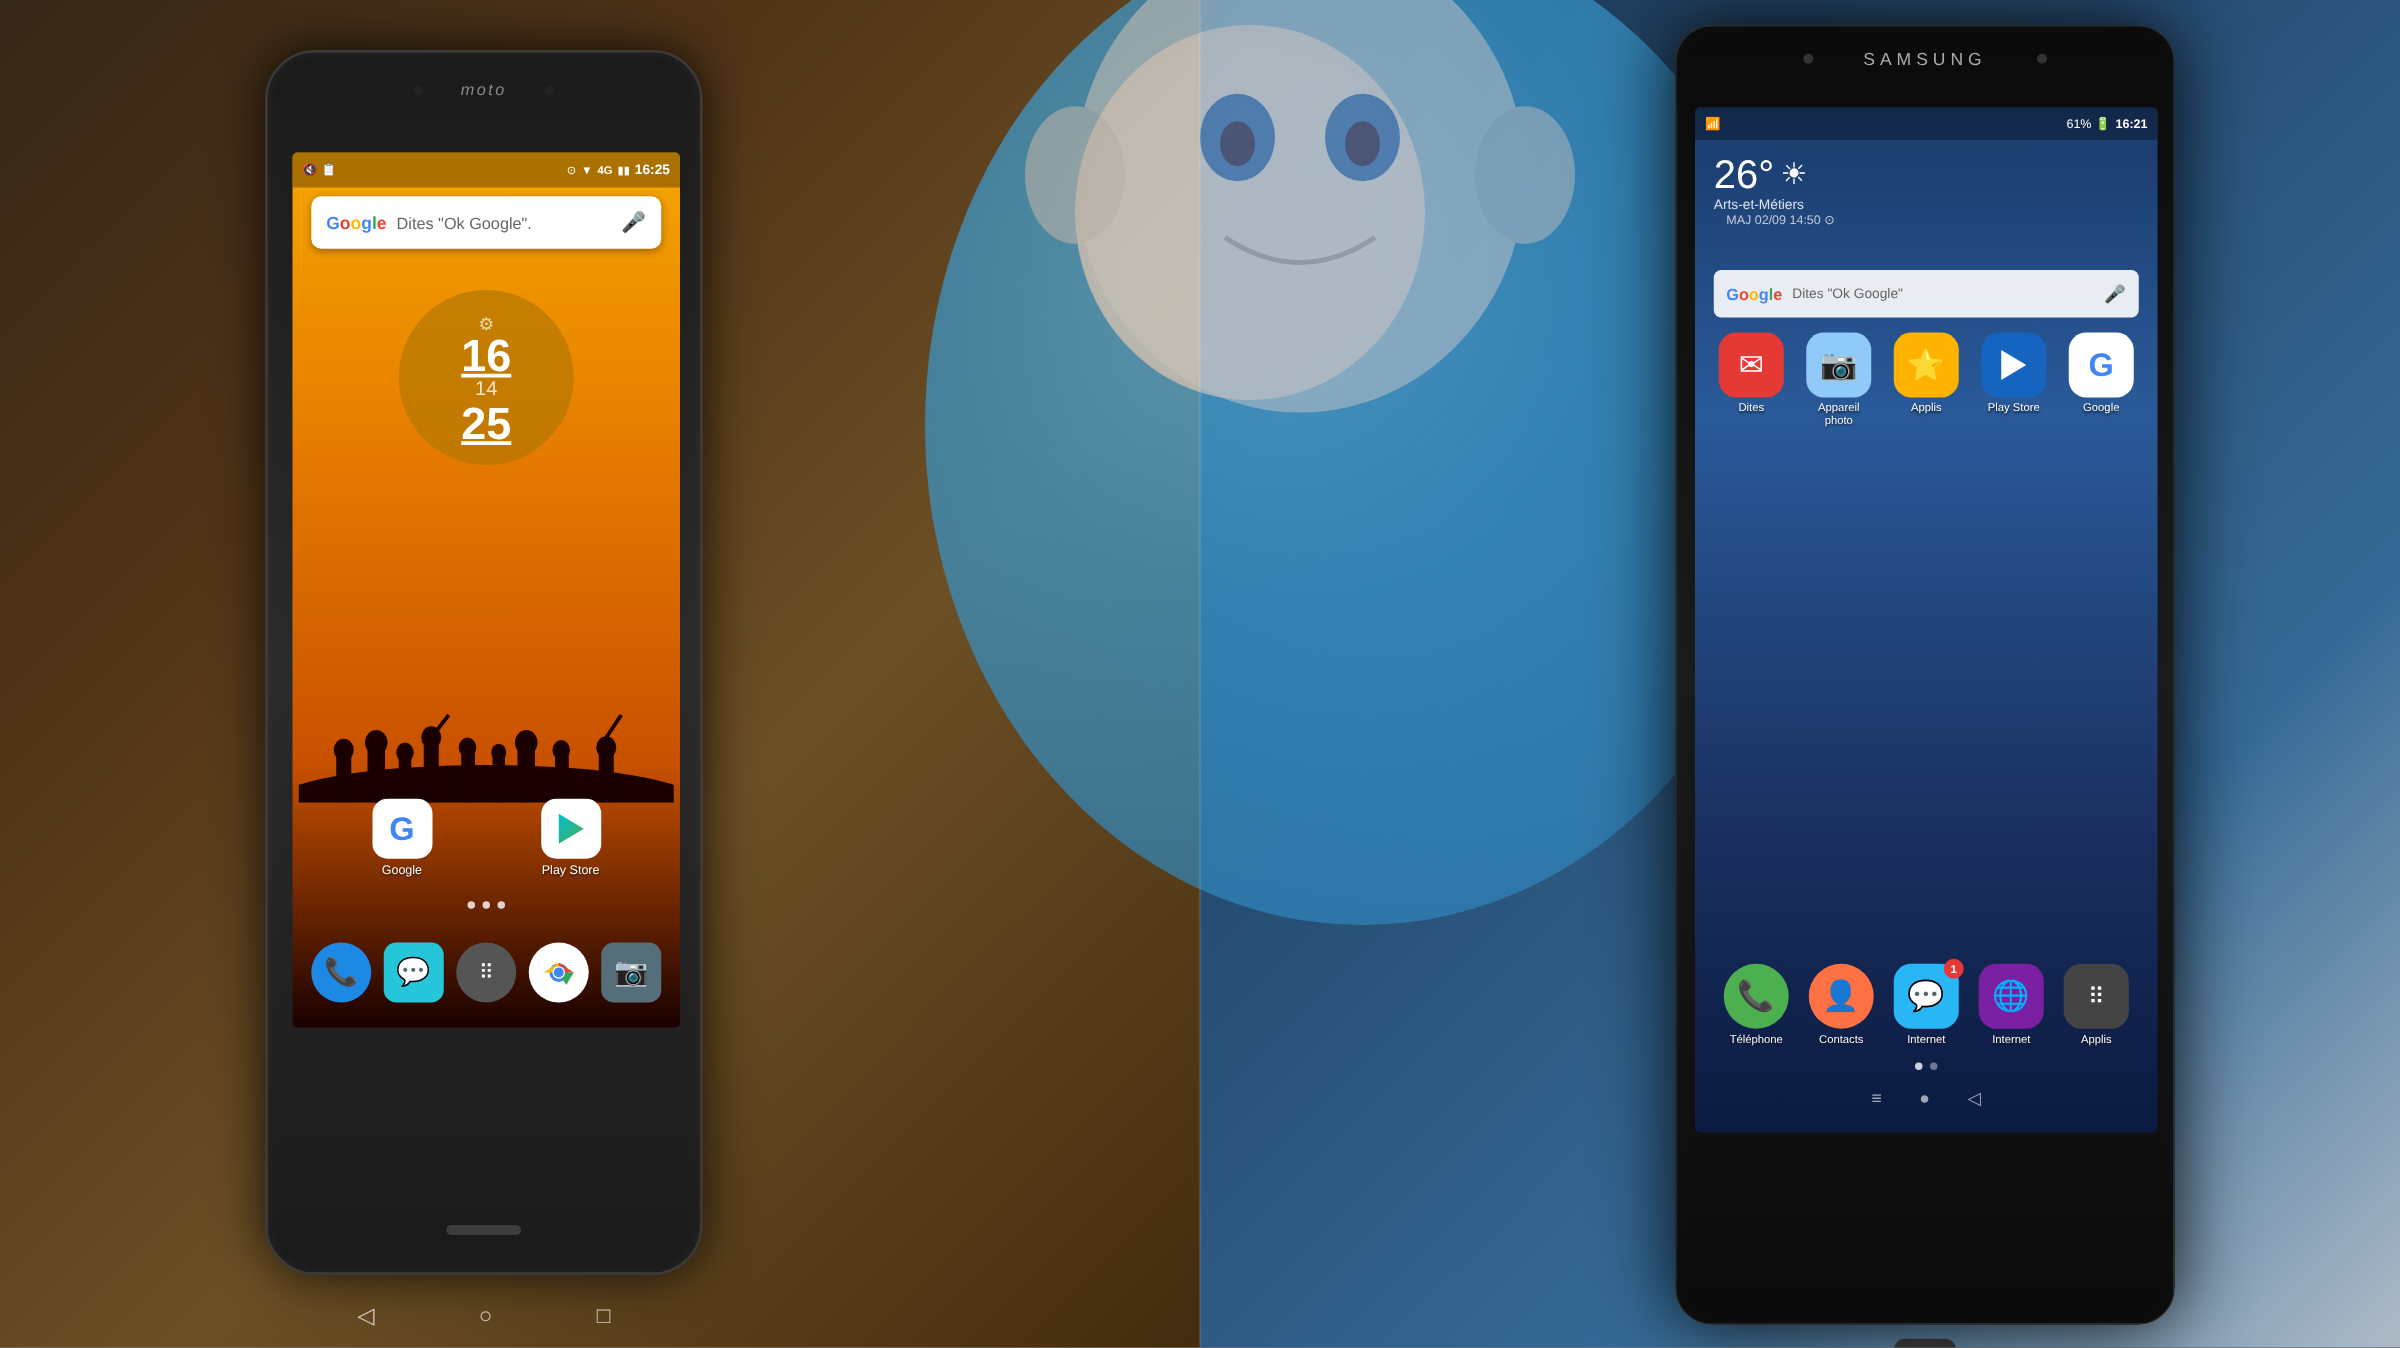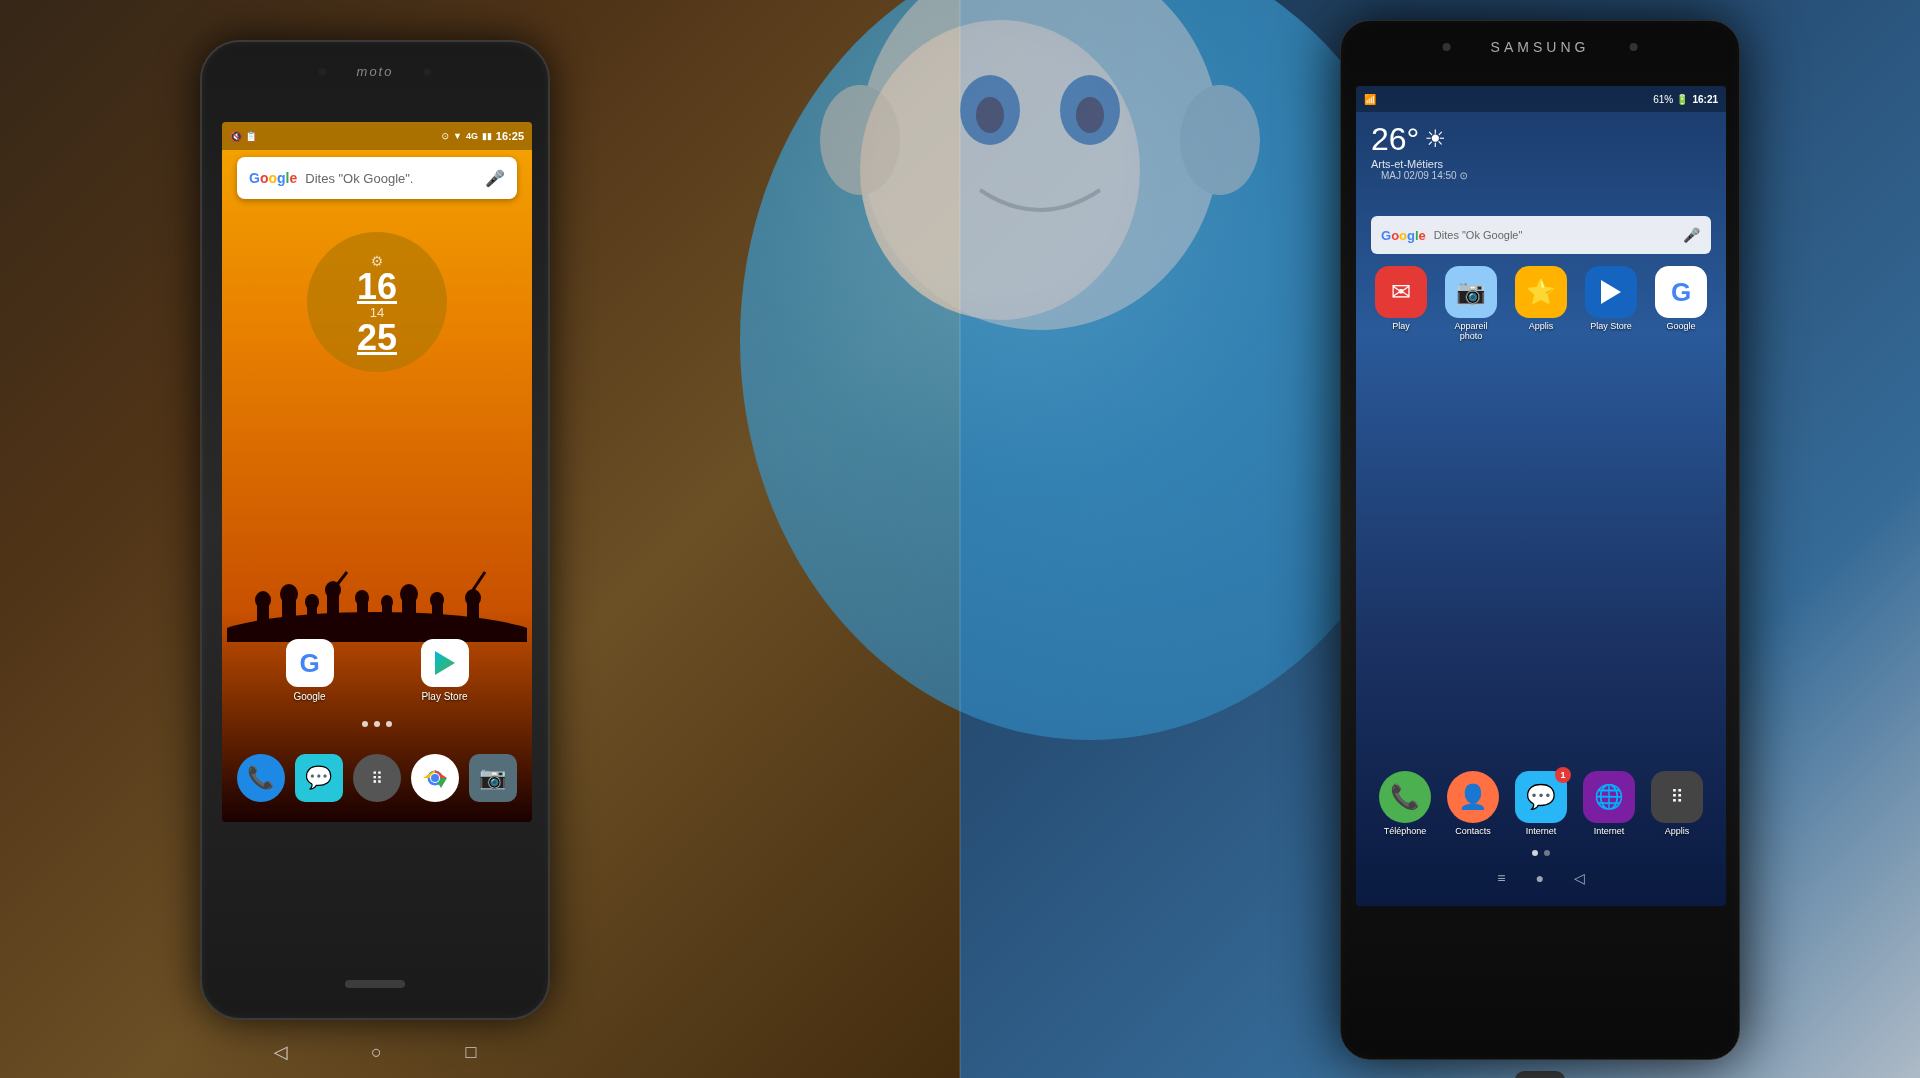--- a/index.html
+++ b/index.html
@@ -66,21 +66,21 @@
       position: absolute;
       left: 200px;
       top: 40px;
       width: 350px;
       height: 980px;
       z-index: 10;
     }
 
     .phone-left-body {
       position: absolute;
-      left: 0; top: 0;
+      left: 12px; top: 0;
       width: 350px;
       height: 980px;
       background: linear-gradient(180deg, #1a1a1a 0%, #2a2a2a 50%, #1a1a1a 100%);
       border-radius: 40px;
       border: 2px solid #3a3a3a;
       box-shadow: 0 0 40px rgba(0,0,0,0.8), inset 0 0 10px rgba(255,255,255,0.05);
       padding-left: 48px;
     }
 
     
@@ -190,21 +190,21 @@
 
     .clock-time-big {
       font-size: 36px;
       font-weight: bold;
       color: white;
       line-height: 1;
       text-decoration: underline;
     }
 
     .clock-date-small {
-      font-size: 13px;
+      font-size: 16px;
       color: rgba(255,255,255,0.8);
     }
 
     .clock-settings-icon {
       font-size: 14px;
       color: rgba(255,255,255,0.7);
       margin-top: 4px;
     }
 
     
@@ -767,21 +767,21 @@
           </span>
           <span style="flex:1;font-size:11px;color:#666;">Dites "Ok Google"</span>
           <span style="color:#4285f4;font-size:14px;">🎤</span>
         </div>
 
         <div class="app-grid-right">
           <div class="app-icon-right">
             <div class="app-icon-img-right" style="background:#e53935;">
               <span style="font-size:24px;color:white;">✉</span>
             </div>
-            <span class="app-icon-label-right">Play</span>
+            <span class="app-icon-label-right">Dites</span>
           </div>
           <div class="app-icon-right">
             <div class="app-icon-img-right" style="background:#90caf9;">
               <span style="font-size:24px;">📷</span>
             </div>
             <span class="app-icon-label-right">Appareil<br>photo</span>
           </div>
           <div class="app-icon-right">
             <div class="app-icon-img-right" style="background:#ffb300;">
               <span style="font-size:24px;">⭐</span>

